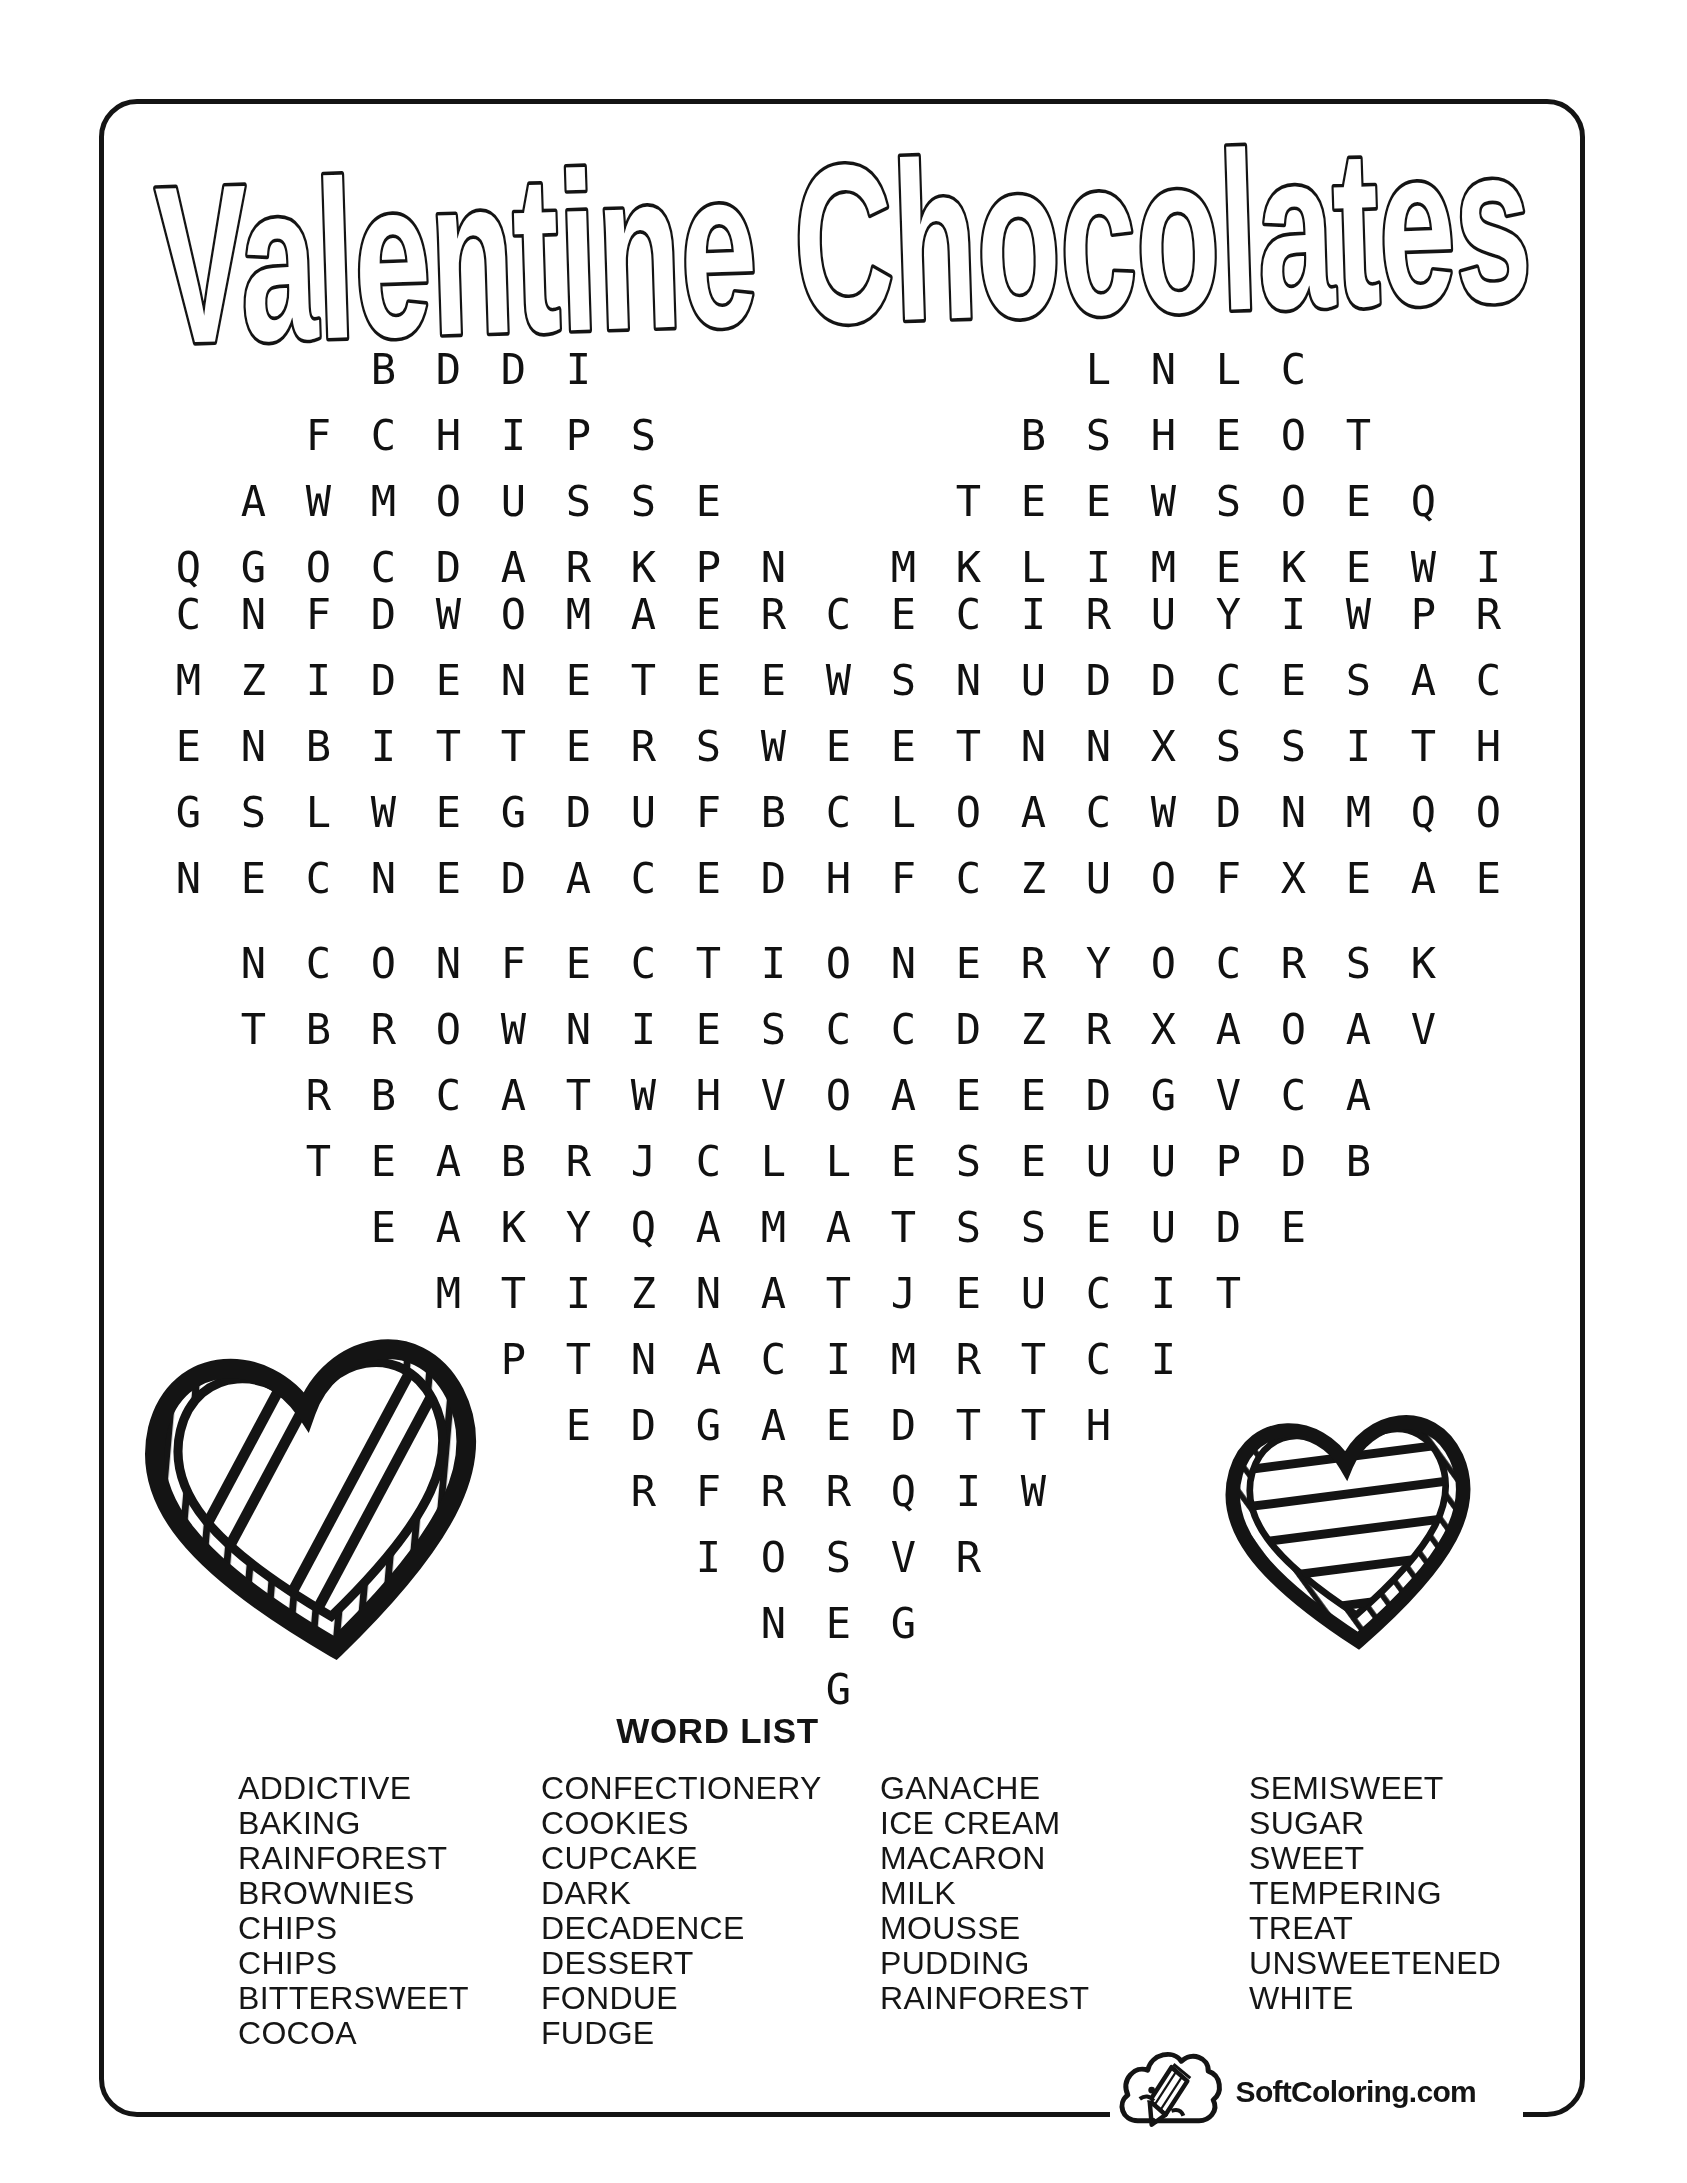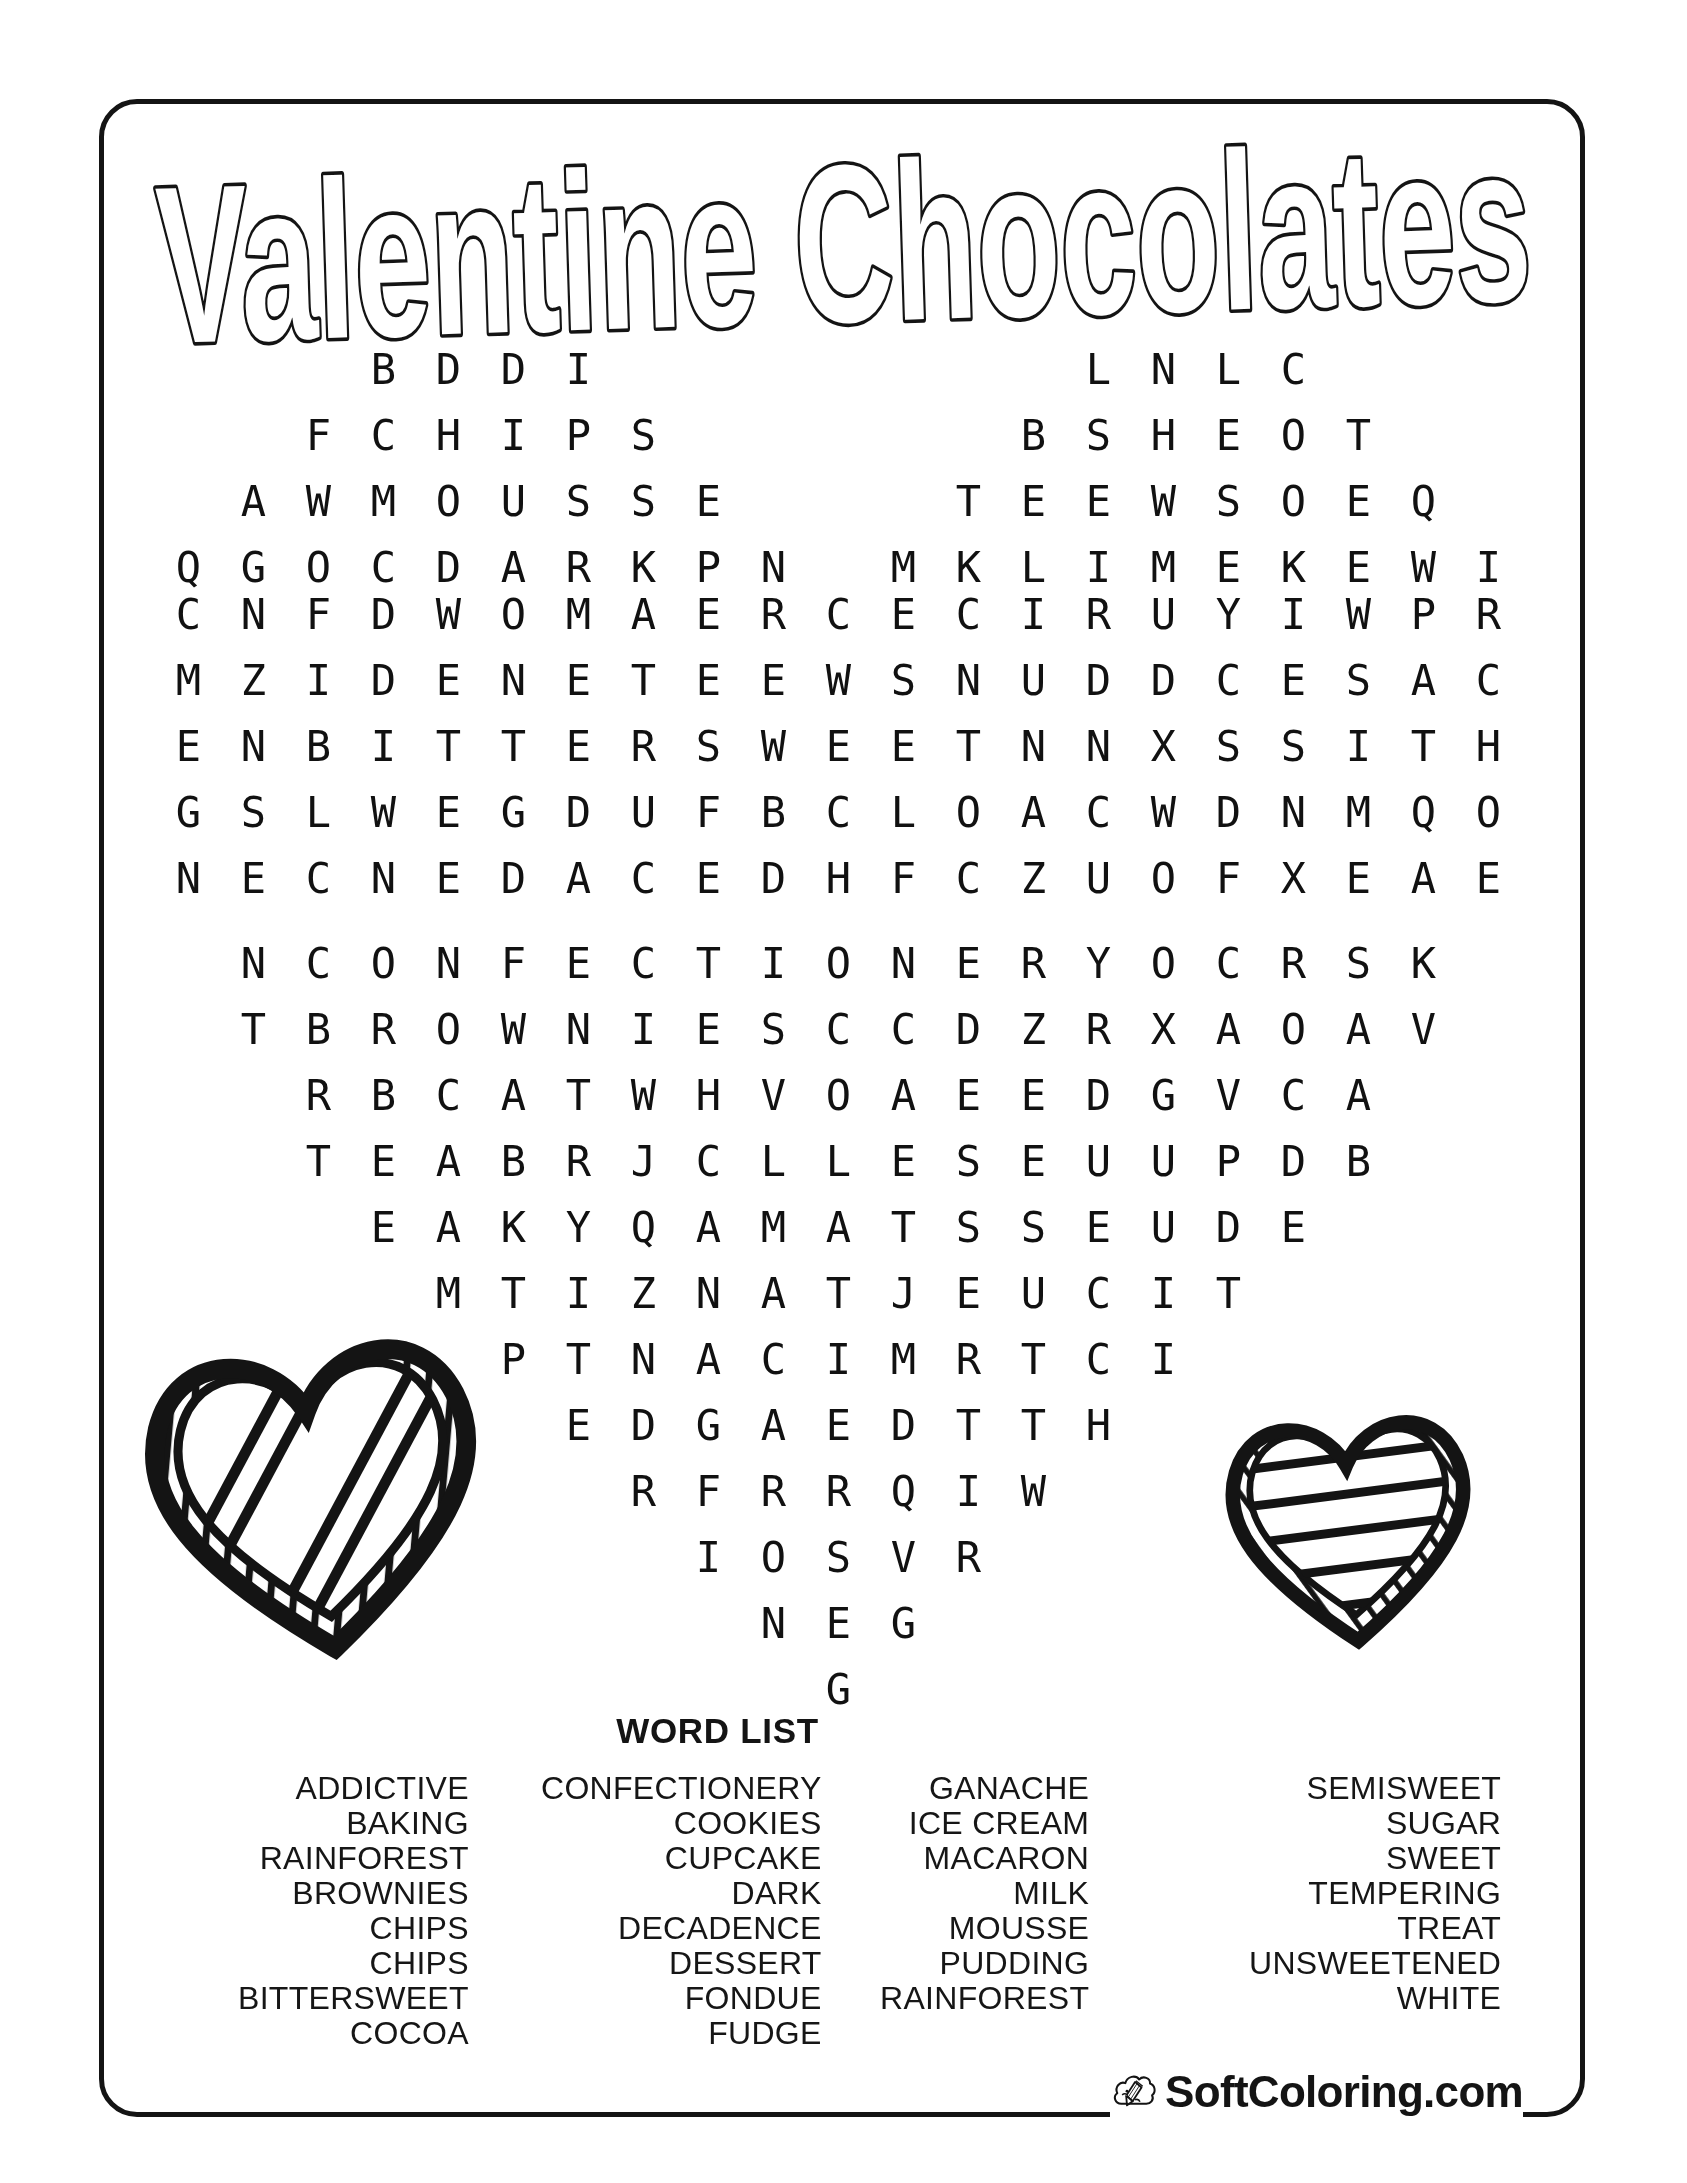--- a/index.html
+++ b/index.html
@@ -22,28 +22,27 @@
   .heart-svg{position:absolute;overflow:visible;}
   .wl-header{
     position:absolute;left:0;top:1711px;width:1435px;text-align:center;
     font-size:35px;font-weight:bold;letter-spacing:0.7px;color:#141414;
   }
   .word-cols{position:absolute;left:0;top:1771px;width:1687px;height:291px;}
   .word-col{position:absolute;top:0;}
   .word-item{
     font-size:32px;line-height:35px;color:#161616;letter-spacing:0.3px;
     font-family:"Liberation Sans",sans-serif;
-    text-align:right;
   }
   .logo{
     position:absolute;left:1110px;top:2032px;width:413px;height:120px;
     background:#ffffff;display:flex;align-items:center;gap:6.6px;z-index:5;
   }
   .logo-text{
-    font-size:44px;font-weight:bold;letter-spacing:-0.7px;color:#141414;white-space:nowrap;
+    font-size:30px;font-weight:bold;letter-spacing:-0.7px;color:#141414;white-space:nowrap;
   }
 </style>
 </head>
 <body>
 
 <div class="page">
 
   <div class="border-frame"></div>
 
   <svg class="title-svg" viewBox="0 0 2270 345" width="1502" height="228">

